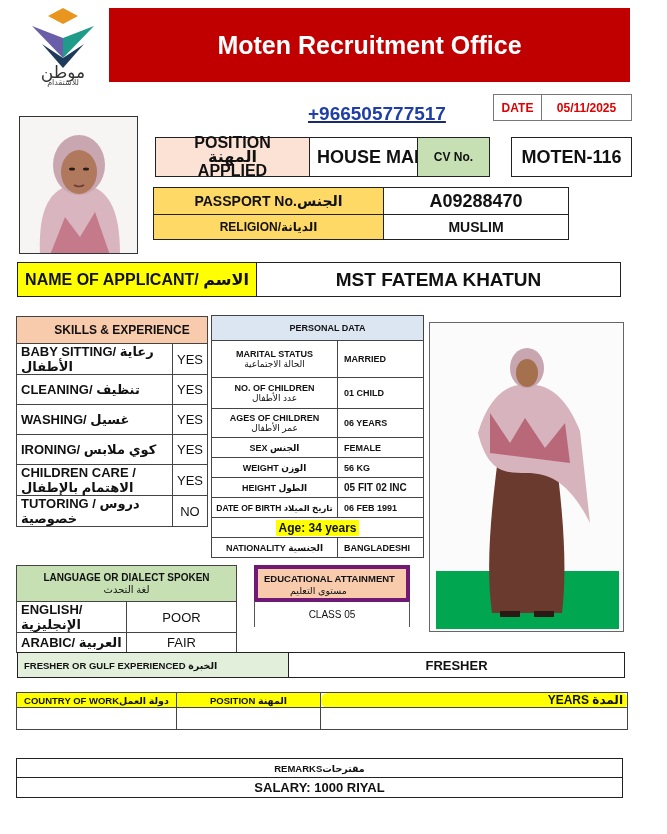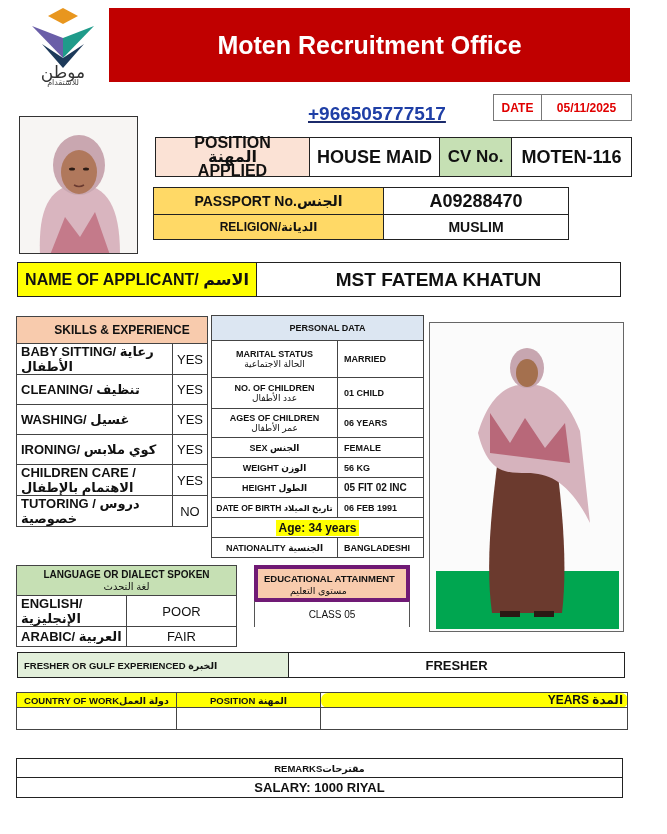--- a/index.html
+++ b/index.html
@@ -70,21 +70,21 @@
     <ellipse cx="59" cy="48" rx="26" ry="30" fill="#c9a7b0"></ellipse>
     <ellipse cx="59" cy="55" rx="18" ry="22" fill="#b0785c"></ellipse>
     <ellipse cx="52" cy="52" rx="3" ry="1.5" fill="#2b1b14"></ellipse>
     <ellipse cx="66" cy="52" rx="3" ry="1.5" fill="#2b1b14"></ellipse>
     <path d="M54,68 Q59,71 64,68" stroke="#6a3a30" stroke-width="1.5" fill="none"></path>
   </svg>
 </div>
 
 <div class="cell pink" style="left:155px;top:137px;width:155px;height:40px;font-size:16px;line-height:14px;padding:0 20px;">POSITION المهنة APPLIED</div>
 <div class="cell" style="left:309px;top:137px;width:131px;height:40px;font-size:18px;">HOUSE MAID</div>
-<div class="cell green" style="left:439px;top:137px;width:73px;height:40px;font-size:17px;">CV No.</div>
+<div class="cell green" style="left:417px;top:137px;width:73px;height:40px;font-size:12px;">CV No.</div>
 <div class="cell" style="left:511px;top:137px;width:121px;height:40px;font-size:18px;">MOTEN-116</div>
 
 <div class="cell gold" style="left:153px;top:187px;width:231px;height:28px;font-size:14px;">PASSPORT No.الجنس</div>
 <div class="cell" style="left:383px;top:187px;width:186px;height:28px;font-size:18px;">A09288470</div>
 <div class="cell gold" style="left:153px;top:214px;width:231px;height:26px;font-size:12px;">RELIGION/الديانة</div>
 <div class="cell" style="left:383px;top:214px;width:186px;height:26px;font-size:14px;">MUSLIM</div>
 
 <div class="cell yellow" style="left:17px;top:262px;width:240px;height:35px;font-size:16px;">NAME OF APPLICANT/ الاسم</div>
 <div class="cell" style="left:256px;top:262px;width:365px;height:35px;font-size:19px;">MST FATEMA KHATUN</div>
 
@@ -182,21 +182,21 @@
     <ellipse cx="97" cy="45" rx="17" ry="20" fill="#c7a6b0"></ellipse>
     <ellipse cx="97" cy="50" rx="11" ry="14" fill="#a4704e"></ellipse>
     <rect x="70" y="288" width="20" height="6" fill="#2a1a14"></rect>
     <rect x="104" y="288" width="20" height="6" fill="#2a1a14"></rect>
   </svg>
 </div>
 
 <table style="left:16px;top:565px;width:221px;">
   <tbody>
       <tr>
-        <td colspan="2" class="green" style="height:30px;text-align:center;font-size:10px;line-height:12px;">
+        <td colspan="2" class="green" style="height:36px;text-align:center;font-size:10px;line-height:12px;">
           <div>LANGUAGE OR DIALECT SPOKEN</div>
           <div class="ar">لغة التحدث</div>
         </td>
       </tr>
   <tr style="height:20px;">
         <td style="width:110px;">ENGLISH/ الإنجليزية</td>
         <td style="text-align:center;font-weight:normal;">POOR</td>
       </tr>
   <tr style="height:20px;">
         <td>ARABIC/  العربية</td>

